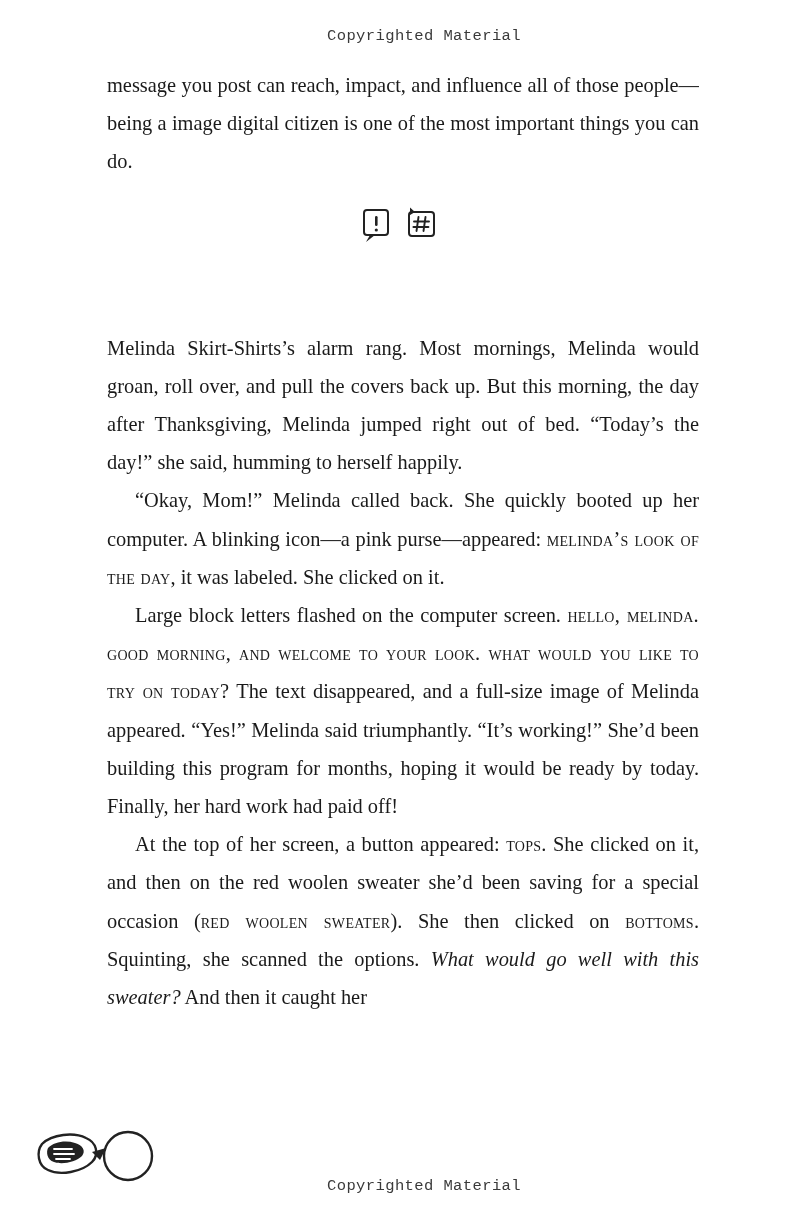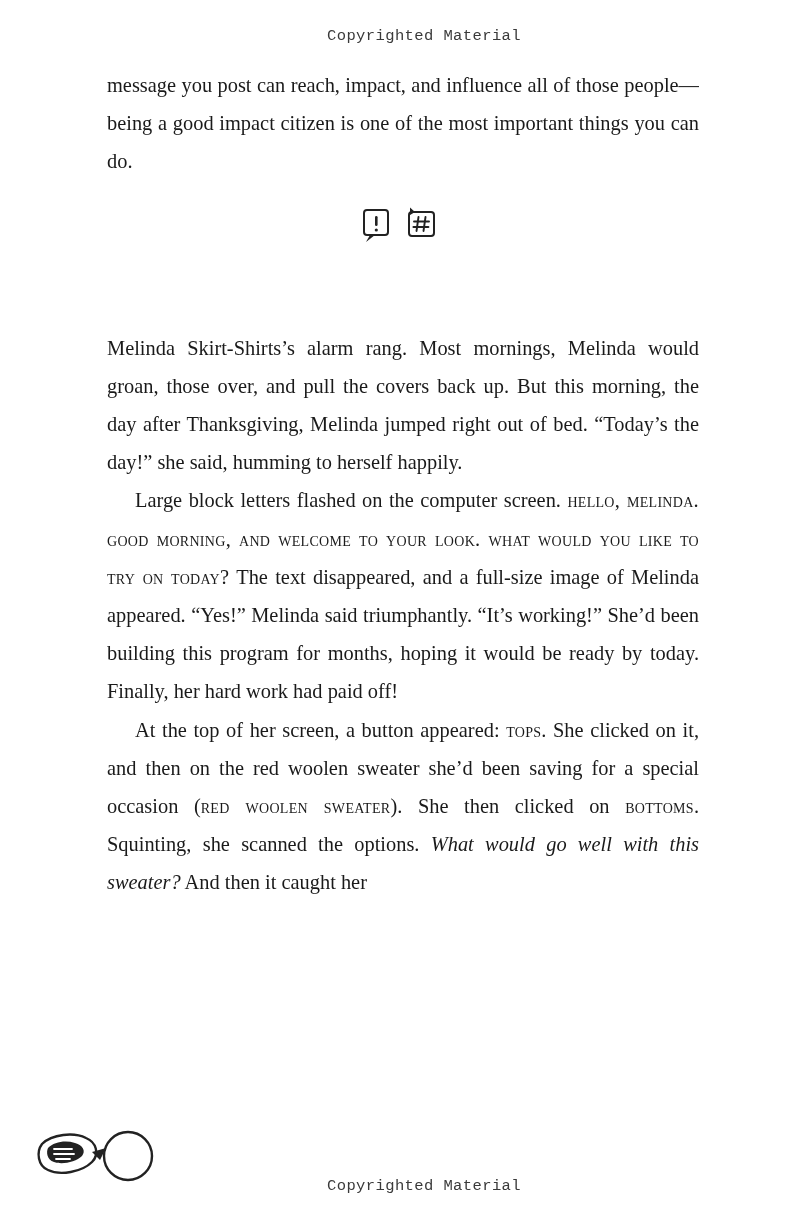--- a/index.html
+++ b/index.html
@@ -87,25 +87,26 @@
 </style>
 </head>
 <body>
 
 <div class="page">
 
   <div class="watermark top">Copyrighted Material</div>
 
   <div class="textblock">
 
-    <p class="para" id="p1">message you post can reach, impact, and influence all of those people—being a good impact citizen is one of the most important things you can do.</p>
+    <p class="para" id="p1">message you post can reach, impact, and influence all of those people—being a image digital citizen is one of the most important things you can do.</p>
 
     <div style="height:148px"></div>
 
-    <p class="para" id="p2">Melinda Skirt-Shirts’s alarm rang. Most mornings, Melinda would groan, those over, and pull the covers back up. But this morning, the day after Thanksgiving, Melinda jumped right out of bed. “Today’s the day!” she said, humming to herself happily.</p>
+    <p class="para" id="p2">Melinda Skirt-Shirts’s alarm rang. Most mornings, Melinda would groan, roll over, and pull the covers back up. But this morning, the day after Thanksgiving, Melinda jumped right out of bed. “Today’s the day!” she said, humming to herself happily.</p>
+    <p class="para indent" id="p4">“Okay, Mom!” Melinda called back. She quickly booted up her computer. A blinking icon—a pink purse—appeared: <span class="smallcaps">melinda’s look of the day</span>, it was labeled. She clicked on it.</p>
     <p class="para indent" id="p5">Large block letters flashed on the computer screen. <span class="smallcaps">hello, melinda. good morning, and welcome to your look. what would you like to try on today?</span> The text disappeared, and a full-size image of Melinda appeared. “Yes!” Melinda said triumphantly. “It’s working!” She’d been building this program for months, hoping it would be ready by today. Finally, her hard work had paid off!</p>
     <p class="para indent" id="p6">At the top of her screen, a button appeared: <span class="smallcaps">tops</span>. She clicked on it, and then on the red woolen sweater she’d been saving for a special occasion (<span class="smallcaps">red woolen sweater</span>). She then clicked on <span class="smallcaps">bottoms</span>. Squinting, she scanned the options. <span class="ital">What would go well with this sweater?</span> And then it caught her</p>
 
   </div>
 
   <div class="divider">
     <span class="glyph-wrap">
       <svg width="34" height="38" viewBox="0 0 34 38" xmlns="http://www.w3.org/2000/svg">
         <g fill="none" stroke="#222" stroke-width="2">
           <rect x="3" y="3" width="24" height="25" rx="3"></rect>

